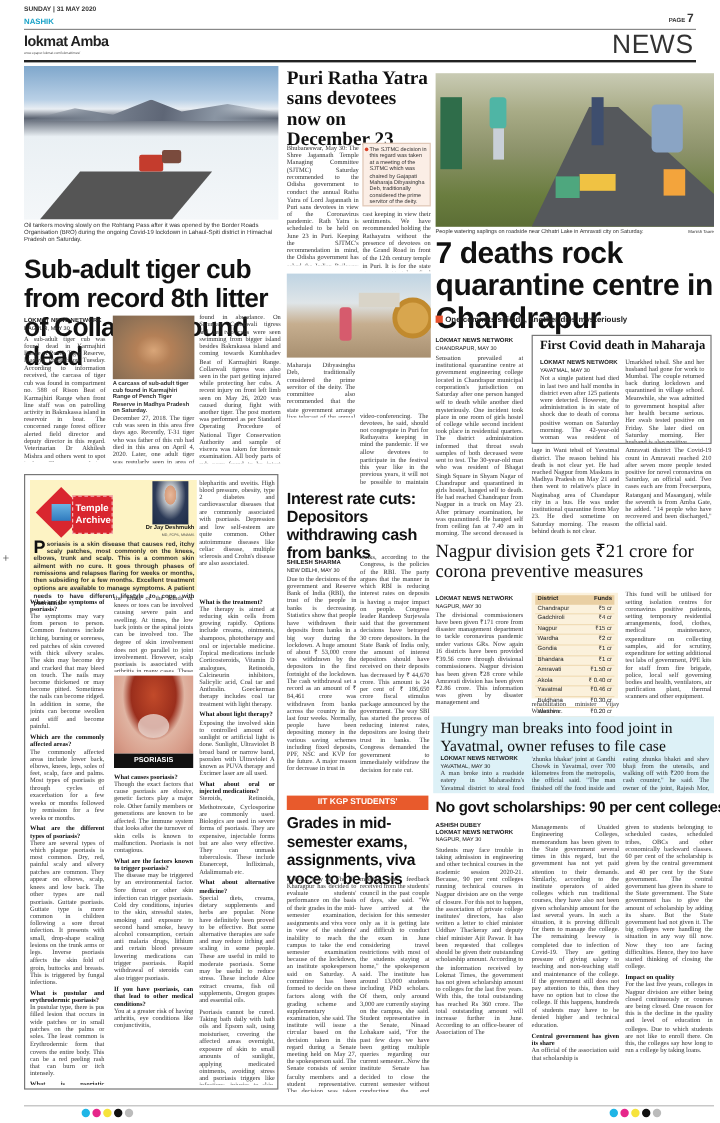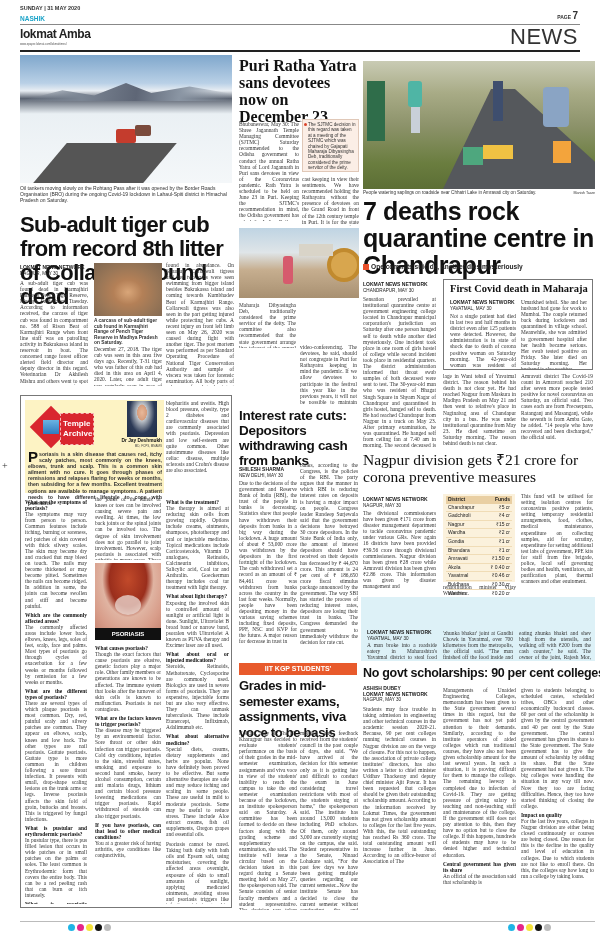--- a/index.html
+++ b/index.html
@@ -149,20 +149,21 @@
       <div style="display: flex; justify-content: space-between; padding: 0px 2px; border-bottom: 0.5px solid rgb(240, 220, 182);">
         <span>Washim</span>
         <span>₹0.20 cr</span>
       </div>
     </div>
 </div>
 <div class="abs body" style="left:443px;top:584px;width:73px;height:12px">rehabilitation minister Vijay Wadettiwar.</div>
 <div class="abs body" style="left:521px;top:493px;width:72px;height:90px">This fund will be utilised for setting isolation centres for coronavirus positive patients, setting temporary residential arrangements, food, clothes, medical maintenance, expenditure on collecting samples, aid for scrutiny, expenditure for setting additional test labs of government, PPE kits for staff from fire brigade, police, local self governing bodies and health, ventilators, air purification plant, thermal scanners and other equipment.</div>
 
 <div class="abs" style="left:361px;top:597px;width:234px;height:64px;background:#ddf1f7">
+  <div class="abs" style="left:6px;top:3px;width:225px;font-size:13px;line-height:14.5px;color:#111">Hungry man breaks into food joint in Yavatmal, owner refuses to file case</div>
   <div class="abs by" style="left:6px;top:33px;width:70px">
       <span style="font-weight:bold;font-size:5px">LOKMAT NEWS NETWORK</span>
       <span>YAVATMAL, MAY 30</span>
     </div>
   <div class="abs body" style="left:6px;top:45px;width:70px;height:18px">A man broke into a roadside eatery in Maharashtra's Yavatmal district to steal food as the coronavirus-induced lockdown had left him famished, said an official on Saturday. The incident happened on Wednesday night at Mor</div>
   <div class="abs body" style="left:82px;top:33px;width:70px;height:30px">'zhunka bhakar' joint at Gandhi Chowk in Yavatmal, over 700 kilometres from the metropolis, the official said. "The man finished off the food inside and then walked off with money kept in the cash till. The Closed-circuit television footage shows him breaking the door of the stall, going to the kitchen,</div>
   <div class="abs body" style="left:158px;top:33px;width:72px;height:30px">eating zhunka bhakri and shev bhaji from the utensils, and walking off with ₹200 from the cash counter," he said. The owner of the joint, Rajesh Mor, told that he did not pursue the matter with the police since the man was hungry and was looking for food and the amount he took was not a very big one.</div>
 </div>
 
 <div class="abs cond" style="left:363px;top:666px;width:235px;font-size:12.5px;line-height:14px;font-weight:bold;color:#111;letter-spacing:-0.3px;white-space:nowrap">No govt scholarships: 90 per cent colleges will be closed!</div>

